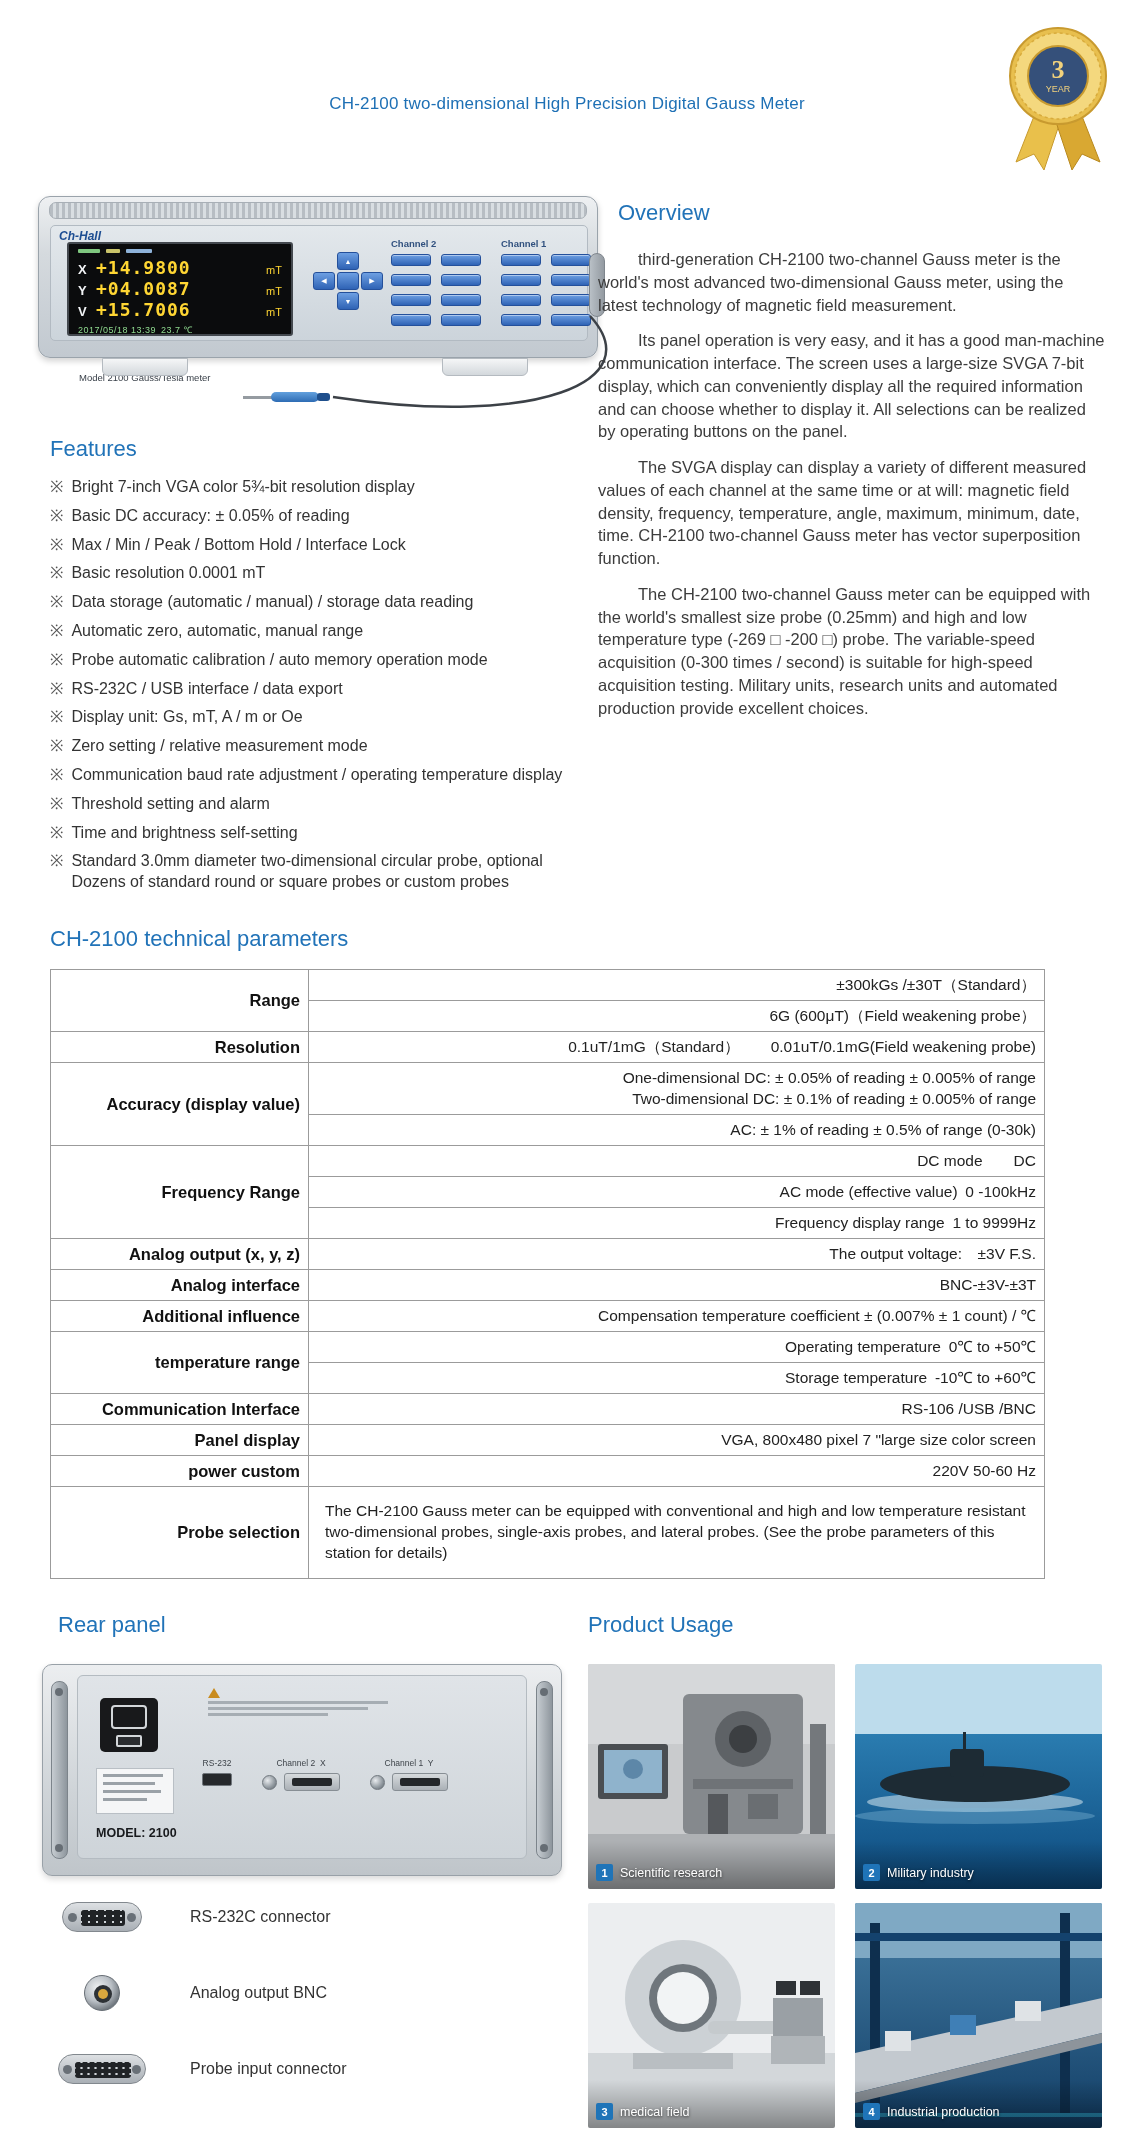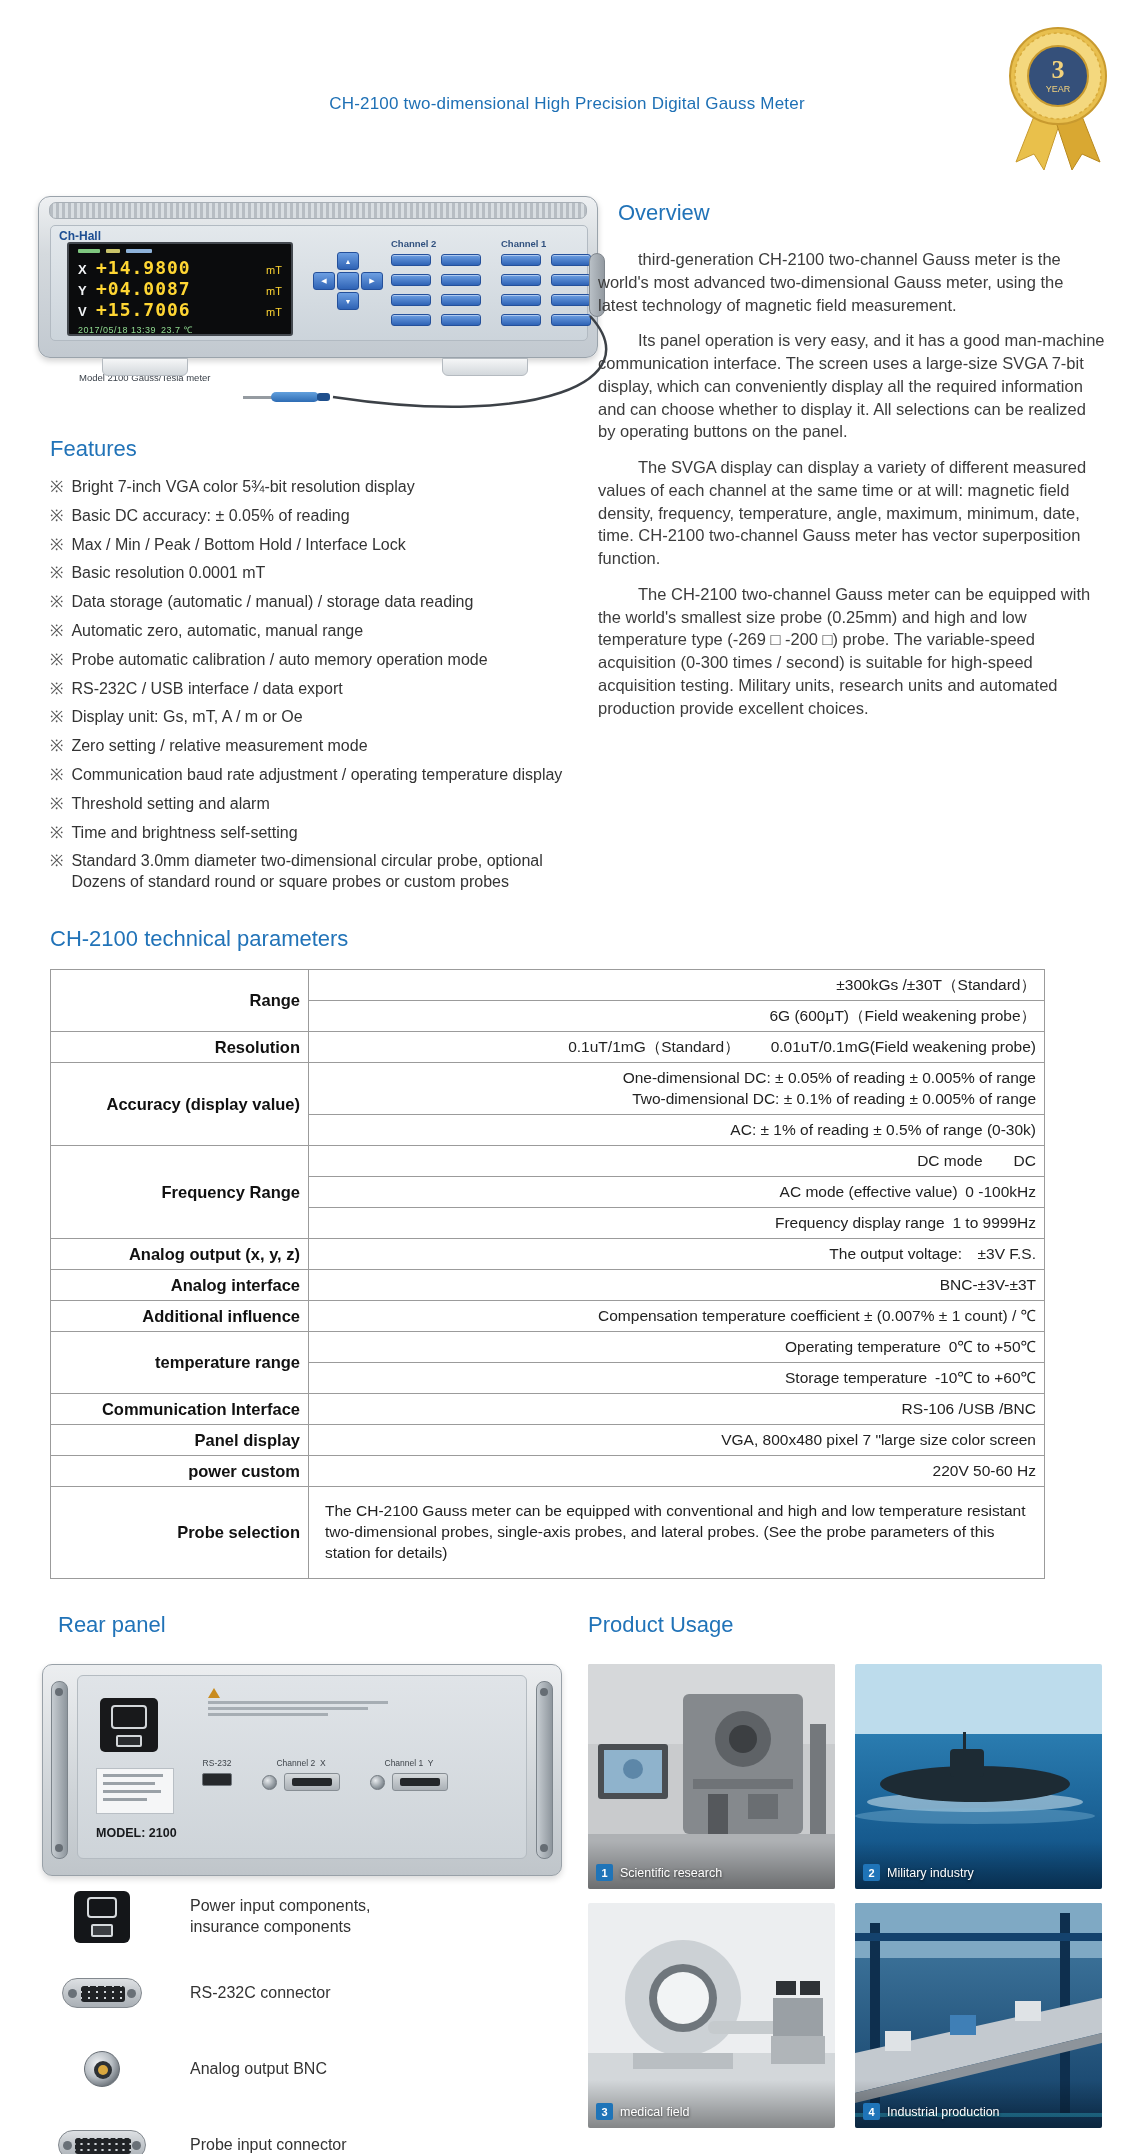--- a/index.html
+++ b/index.html
@@ -17,21 +17,21 @@
 
   
   .device-photo { position:absolute; left:38px; top:196px; width:572px; height:230px; }
   .dev-body { position:absolute; left:0; top:0; width:560px; height:162px;
     background:linear-gradient(180deg,#eef0f2,#d5dade 35%,#c2c9d0); border:1px solid #9aa3ab;
     border-radius:12px; box-shadow:0 3px 6px rgba(0,0,0,.18); }
   .dev-vent { position:absolute; left:10px; right:10px; top:5px; height:17px; border-radius:7px;
     background:repeating-linear-gradient(90deg,#b7bdc3 0 3px,#d9dee2 3px 6px); border:1px solid #a8afb6; }
   .dev-face { position:absolute; left:11px; top:28px; width:538px; height:116px;
     background:linear-gradient(180deg,#e3e8ec,#ccd4db); border:1px solid #b2bac2; border-radius:5px; }
-  .dev-brand { position:absolute; left:8px; top:3px; font-size:12px; font-weight:bold; color:#1c4d92; }
+  .dev-brand { position:absolute; left:8px; top:3px; font-size:12px; font-weight:bold; color:#1c4d92;font-style:italic; }
   .dev-screen { position:absolute; left:16px; top:16px; width:226px; height:94px;
     background:#0b0c0d; border:2px solid #43484e; border-radius:3px; padding:5px 9px; }
   .scr-minirow { display:flex; gap:6px; margin-bottom:4px; }
   .scr-minirow i { display:block; height:4px; border-radius:1px; }
   .scr-minirow .b1 { width:22px; background:#7fc77f; }
   .scr-minirow .b2 { width:14px; background:#c9c46a; }
   .scr-minirow .b3 { width:26px; background:#8fb3d9; }
   .scr-row { display:flex; align-items:baseline; height:21px; }
   .scr-row .ax { color:#f2f4f6; font-size:13px; font-weight:bold; width:18px; }
   .scr-row .vv { color:#ffd633; font-family:"DejaVu Sans Mono",monospace; font-size:18px; font-weight:bold; letter-spacing:1px; }
@@ -445,30 +445,20 @@
               </div>
             </div>
           </div>
         </div>
       </div>
     </div>
 
     <div class="connector-list">
       <div class="conn-row">
         <div class="conn-icon-cell">
-            <div class="icon-power">
-              <i class="ip-sock"></i>
-              <i class="ip-sw"></i>
-            </div>
-          </div>
-        <div class="conn-label">Power input components,
-insurance components</div>
-      </div>
-      <div class="conn-row">
-        <div class="conn-icon-cell">
             <div class="icon-rs232">
               <i class="db9"></i>
             </div>
           </div>
         <div class="conn-label">RS-232C connector</div>
       </div>
       <div class="conn-row">
         <div class="conn-icon-cell">
             <div class="icon-bnc"></div>
           </div>

